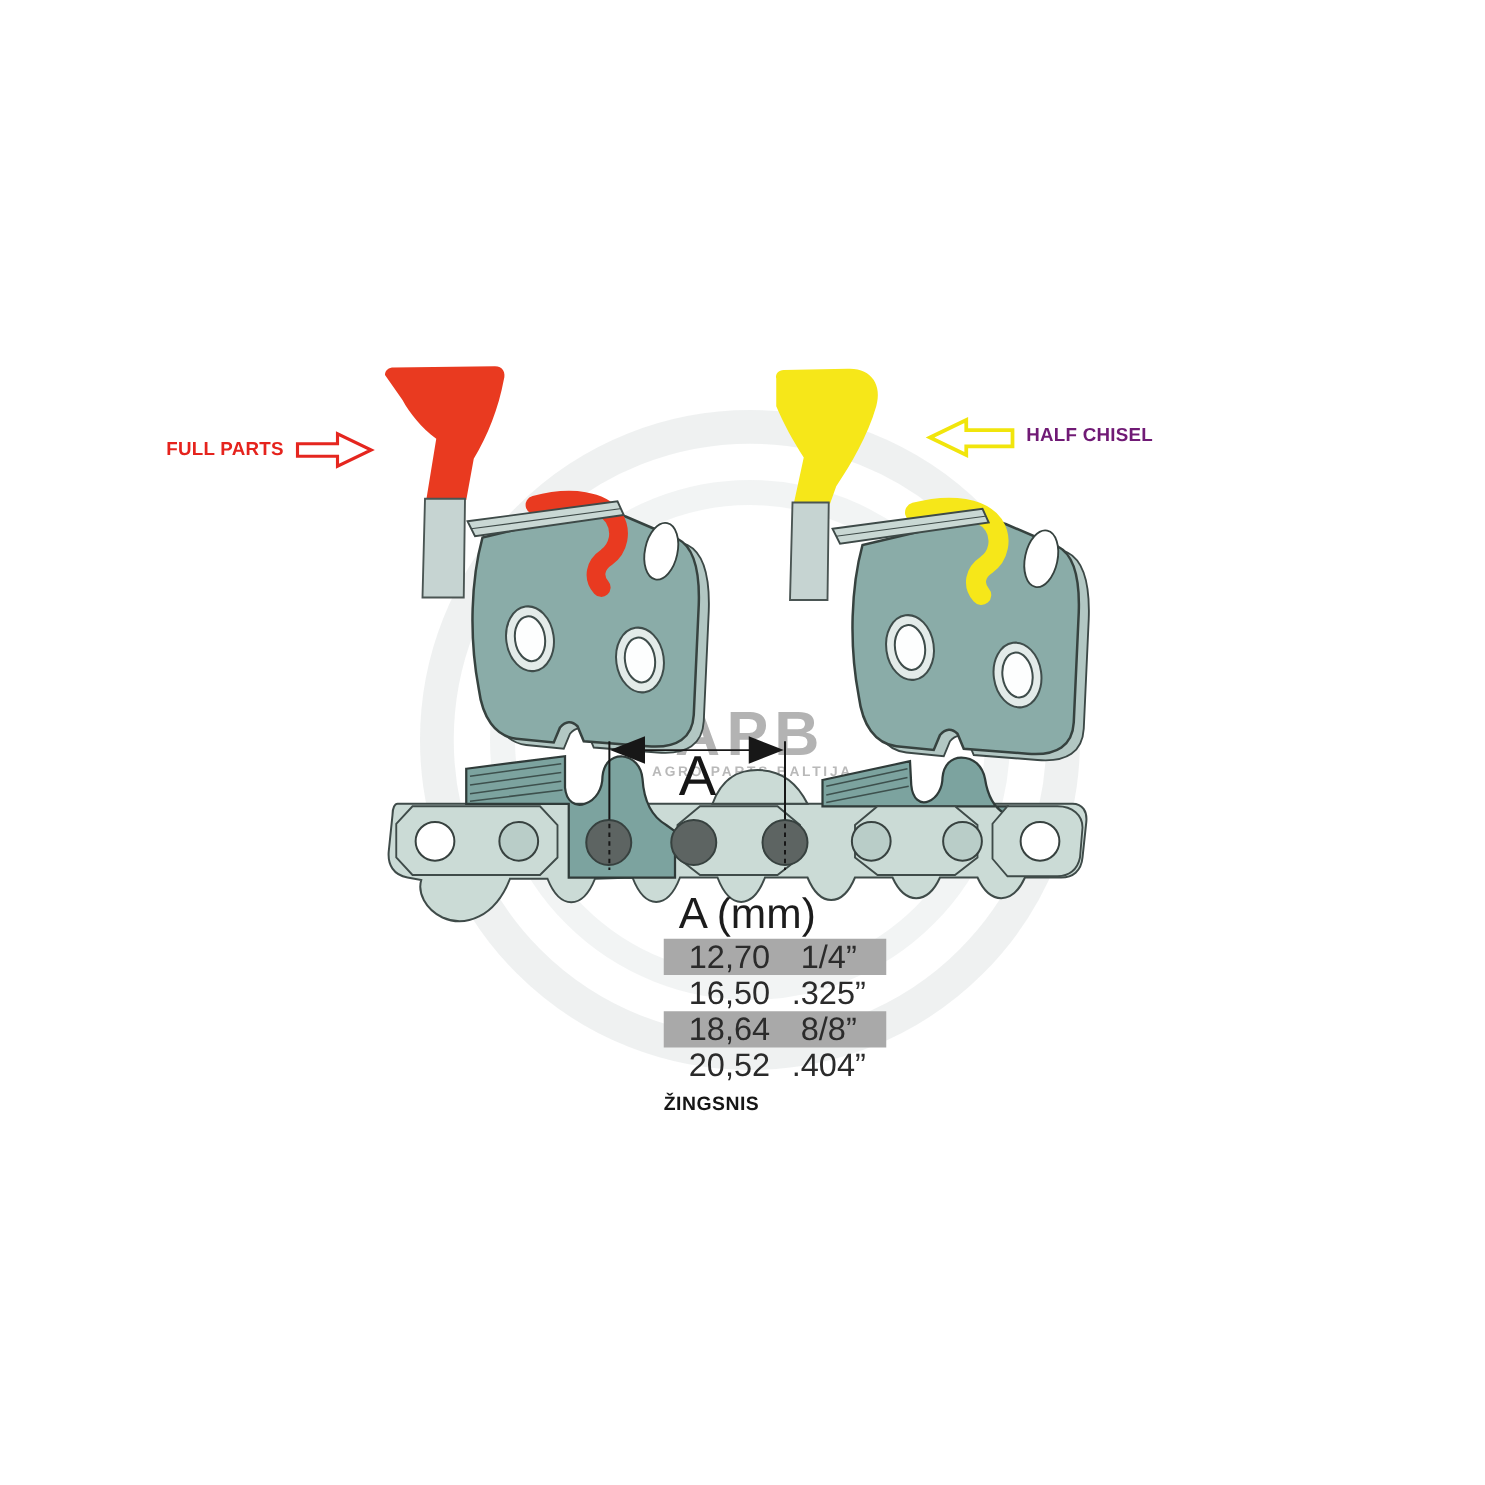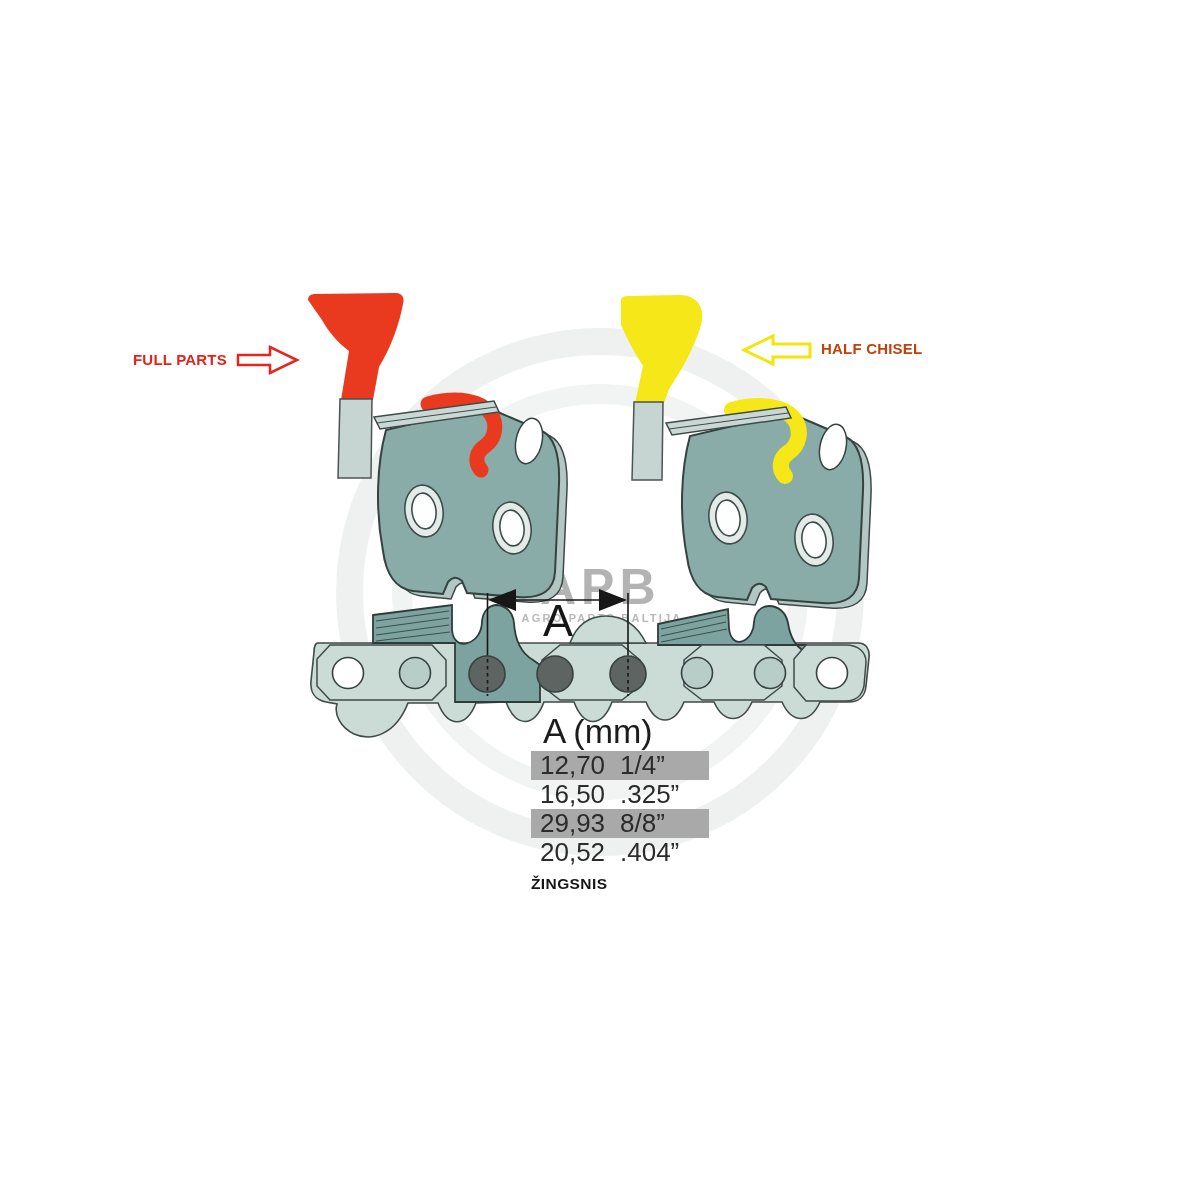--- a/index.html
+++ b/index.html
@@ -17,30 +17,30 @@
   }
   #wm-subtitle{
     position:absolute;left:520px;top:612px;width:164px;text-align:center;z-index:0;
     font-size:11px;font-weight:bold;letter-spacing:2.2px;color:#b9b9b9;white-space:nowrap;
   }
   
   #art{position:absolute;left:0;top:0;z-index:1;}
   
   .chisel-label{position:absolute;z-index:2;font-size:15px;font-weight:bold;letter-spacing:0.2px;white-space:nowrap;}
   #full-chisel-label{left:133px;top:351px;color:#e5231d;}
-  #half-chisel-label{left:821px;top:340px;color:#c2410c;}
+  #half-chisel-label{left:821px;top:340px;color:#701a75;}
   
   #pitch-table{position:absolute;left:531px;top:711px;width:178px;z-index:2;color:#1c1c1c;}
   #pitch-table .hdr{padding-left:12px;height:40px;display:flex;align-items:baseline;}
   #pitch-table .hdr .hdr-letter{font-size:35px;line-height:40px;}
   #pitch-table .hdr .hdr-unit{font-size:34px;margin-left:7px;}
   .ptrow{height:29px;display:flex;align-items:center;font-size:26px;color:#2b2b2b;}
   .ptrow.hl{background:#a9a9a9;}
-  .ptrow .mm{padding-left:9px;width:80px;}
-  .ptrow .inch{flex:1;text-align:left;padding-right:14px;}
+  .ptrow .mm{padding-left:20px;width:80px;}
+  .ptrow .inch{flex:1;text-align:center;padding-right:14px;}
   #pitch-caption{margin-top:8px;text-align:left;font-size:15.5px;font-weight:bold;letter-spacing:0.4px;color:#161616;}
 </style>
 </head>
 <body>
 
 <div id="stage">
 
   <div id="wm-ring-outer" class="wm-ring"></div>
   <div id="wm-ring-inner" class="wm-ring"></div>
   <div id="wm-brand">APB</div>
@@ -175,21 +175,21 @@
     </div>
     <div class="ptrow hl">
       <span class="mm">12,70</span>
       <span class="inch">1/4”</span>
     </div>
     <div class="ptrow">
       <span class="mm">16,50</span>
       <span class="inch">.325”</span>
     </div>
     <div class="ptrow hl">
-      <span class="mm">29,93</span>
+      <span class="mm">18,64</span>
       <span class="inch">8/8”</span>
     </div>
     <div class="ptrow">
       <span class="mm">20,52</span>
       <span class="inch">.404”</span>
     </div>
     <div id="pitch-caption">ŽINGSNIS</div>
   </div>
 
 </div>

